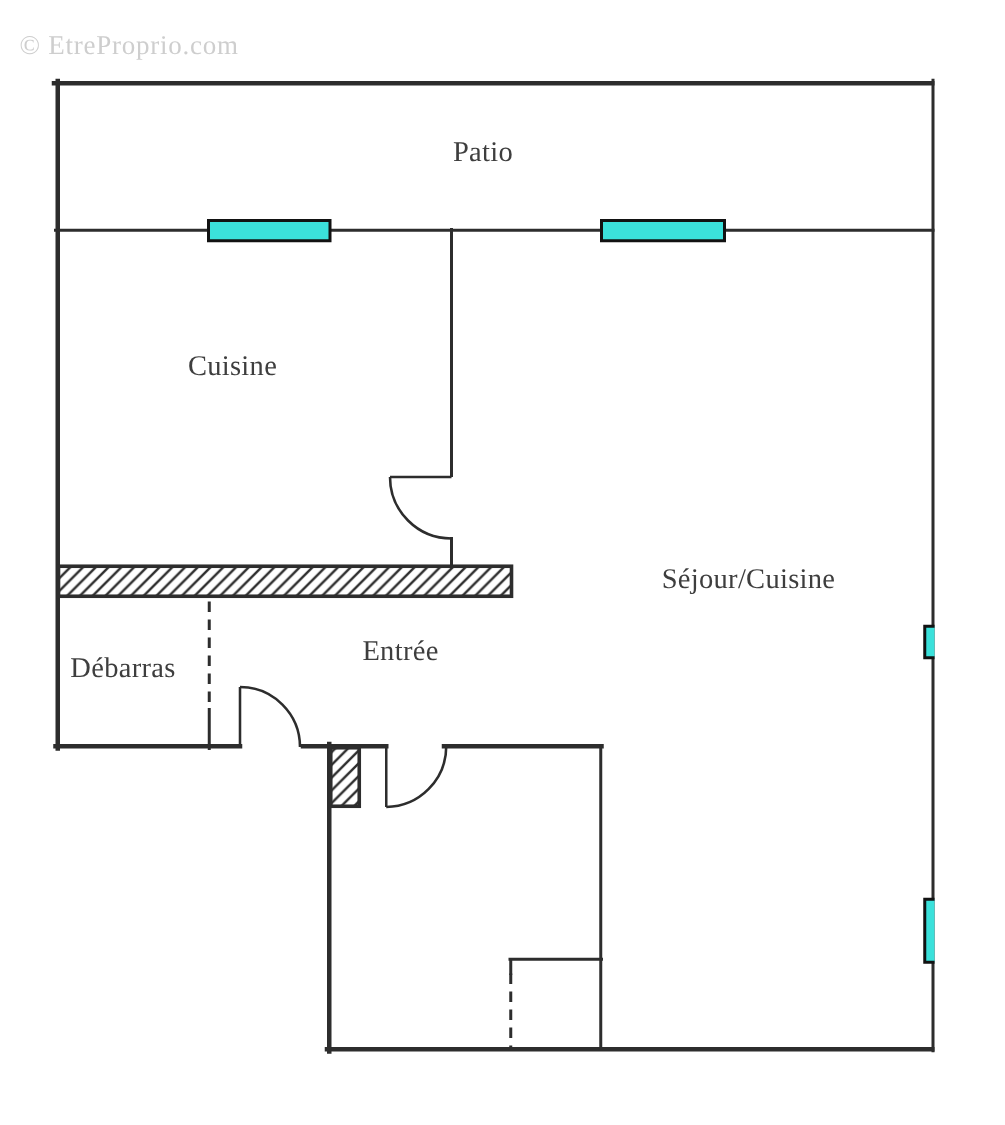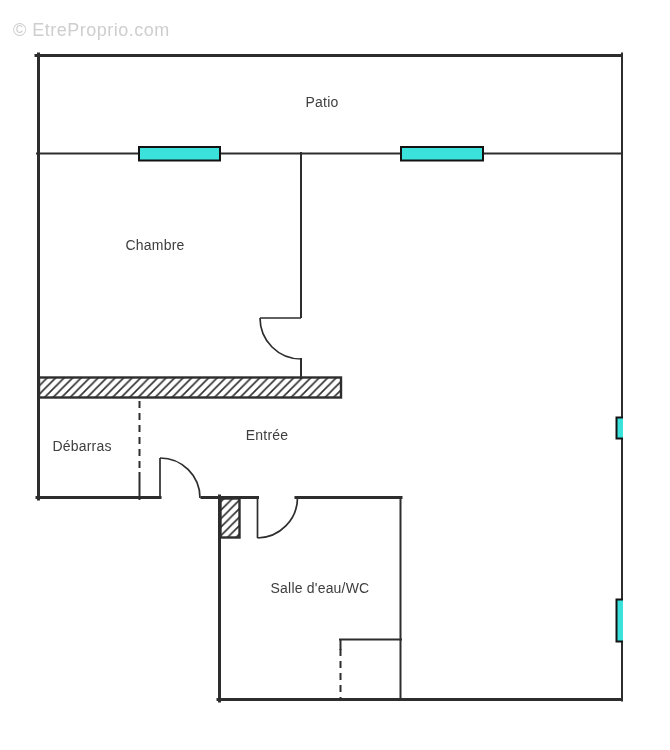--- a/index.html
+++ b/index.html
@@ -1,35 +1,35 @@
 <!DOCTYPE html>
 <html style="--background: #ffffff; --wall: #2d2d2d; --window-fill: #3be1db; --window-stroke: #121212; --label-text: #3e3e3e; --watermark-text: #cecece;"><head>
 <meta charset="utf-8">
 <style>
   html,body{margin:0;padding:0;background:#fff;}
   .stage{
     position:relative;
     width:623px;height:750px;
     background:var(--background,#fff);
-    font-family:Liberation Sans, sans-serif;
+    font-family:Liberation Serif, serif;
     overflow:hidden;
   }
   .plan-svg{position:absolute;left:0;top:0;width:670px;height:750px;display:block;}
   .wall{stroke:var(--wall,#2d2d2d);fill:none;stroke-linecap:square;}
   .wall-outer{stroke-width:3;}
   .wall-inner{stroke-width:2;}
   .wall-dashed{stroke:var(--wall,#2d2d2d);fill:none;stroke-width:2;stroke-dasharray:7 5;}
   .door{stroke:var(--wall,#2d2d2d);fill:none;stroke-width:1.7;}
   .hatch-rect{fill:url(#hatch);stroke:var(--wall,#2d2d2d);stroke-width:2.4;}
   .hatch-line{stroke:var(--wall,#2d2d2d);stroke-width:1.6;fill:none;}
   .window{fill:var(--window-fill,#3be1db);stroke:var(--window-stroke,#121212);stroke-width:2;}
   .room-label{
     position:absolute;
     transform:translate(-50%,-50%);
-    font-size:14px;
+    font-size:19px;
     color:var(--label-text,#3e3e3e);
     white-space:nowrap;
     letter-spacing:.2px;
   }
   .watermark{
     position:absolute;
     left:13px;top:20px;
     font-size:18px;
     color:var(--watermark-text,#cecece);
     letter-spacing:.5px;
@@ -97,17 +97,17 @@
 
     <g>
       <rect class="window" x="139" y="147" width="81" height="13.5"></rect>
       <rect class="window" x="401" y="147" width="82" height="13.5"></rect>
       <rect class="window" x="616.5" y="417.5" width="12" height="21"></rect>
       <rect class="window" x="616.5" y="599.5" width="12" height="42"></rect>
     </g>
   </svg>
 
   <div class="room-label" style="left:322px;top:102px">Patio</div>
-  <div class="room-label" style="left:155px;top:245px">Chambre</div>
+  <div class="room-label" style="left:155px;top:245px">Cuisine</div>
+  <div class="room-label" style="left:499px;top:387px">Séjour/Cuisine</div>
   <div class="room-label" style="left:82px;top:446px">Débarras</div>
   <div class="room-label" style="left:267px;top:435px">Entrée</div>
-  <div class="room-label" style="left:320px;top:588px">Salle d'eau/WC</div>
 </div>
 
 </body></html>

